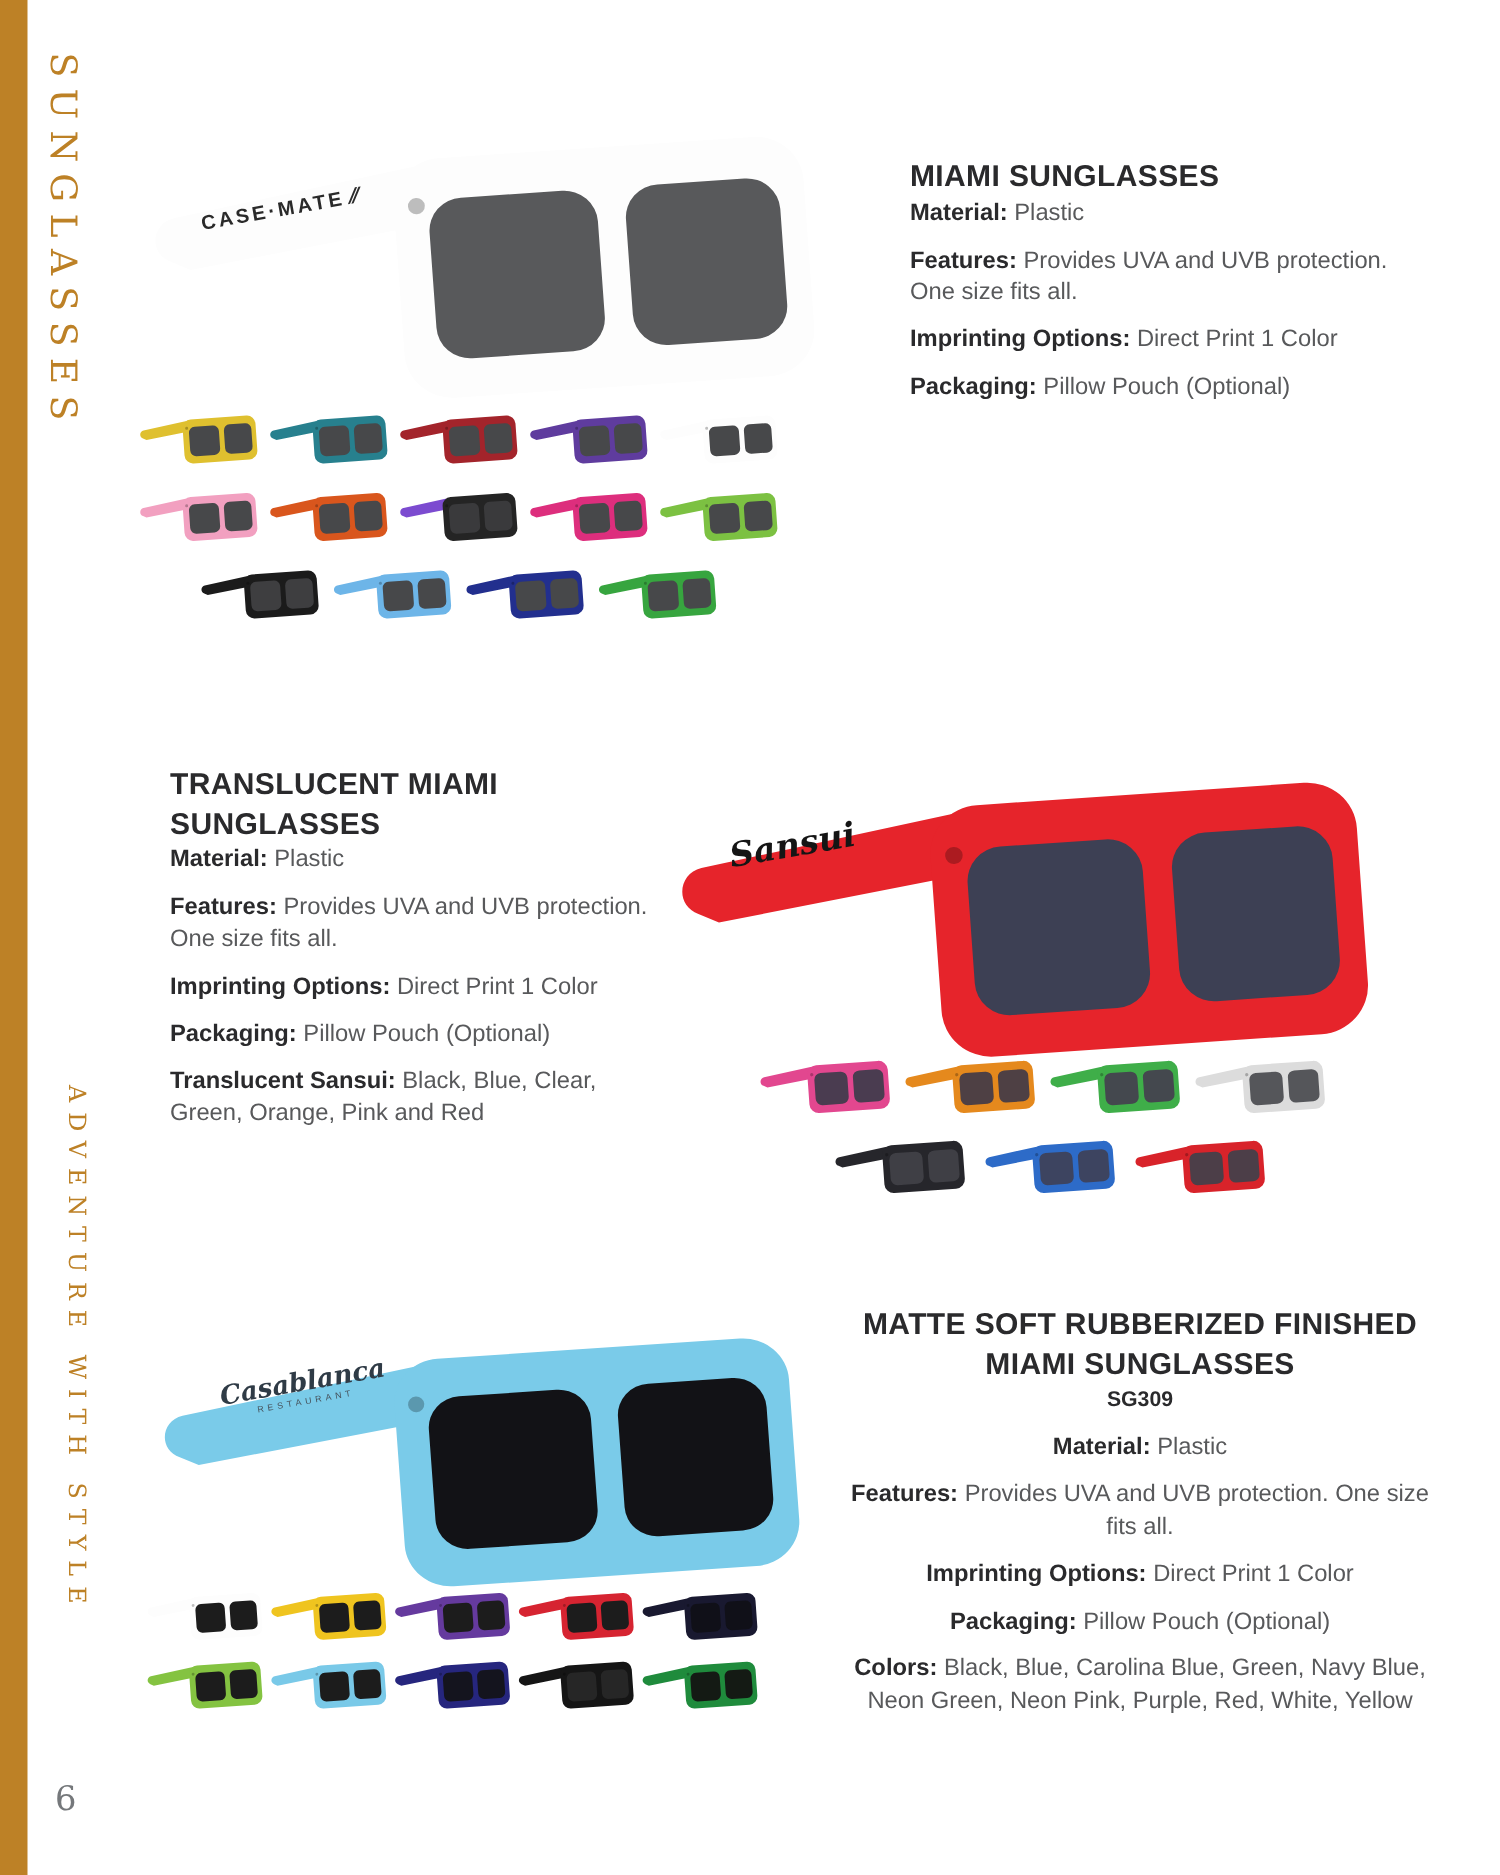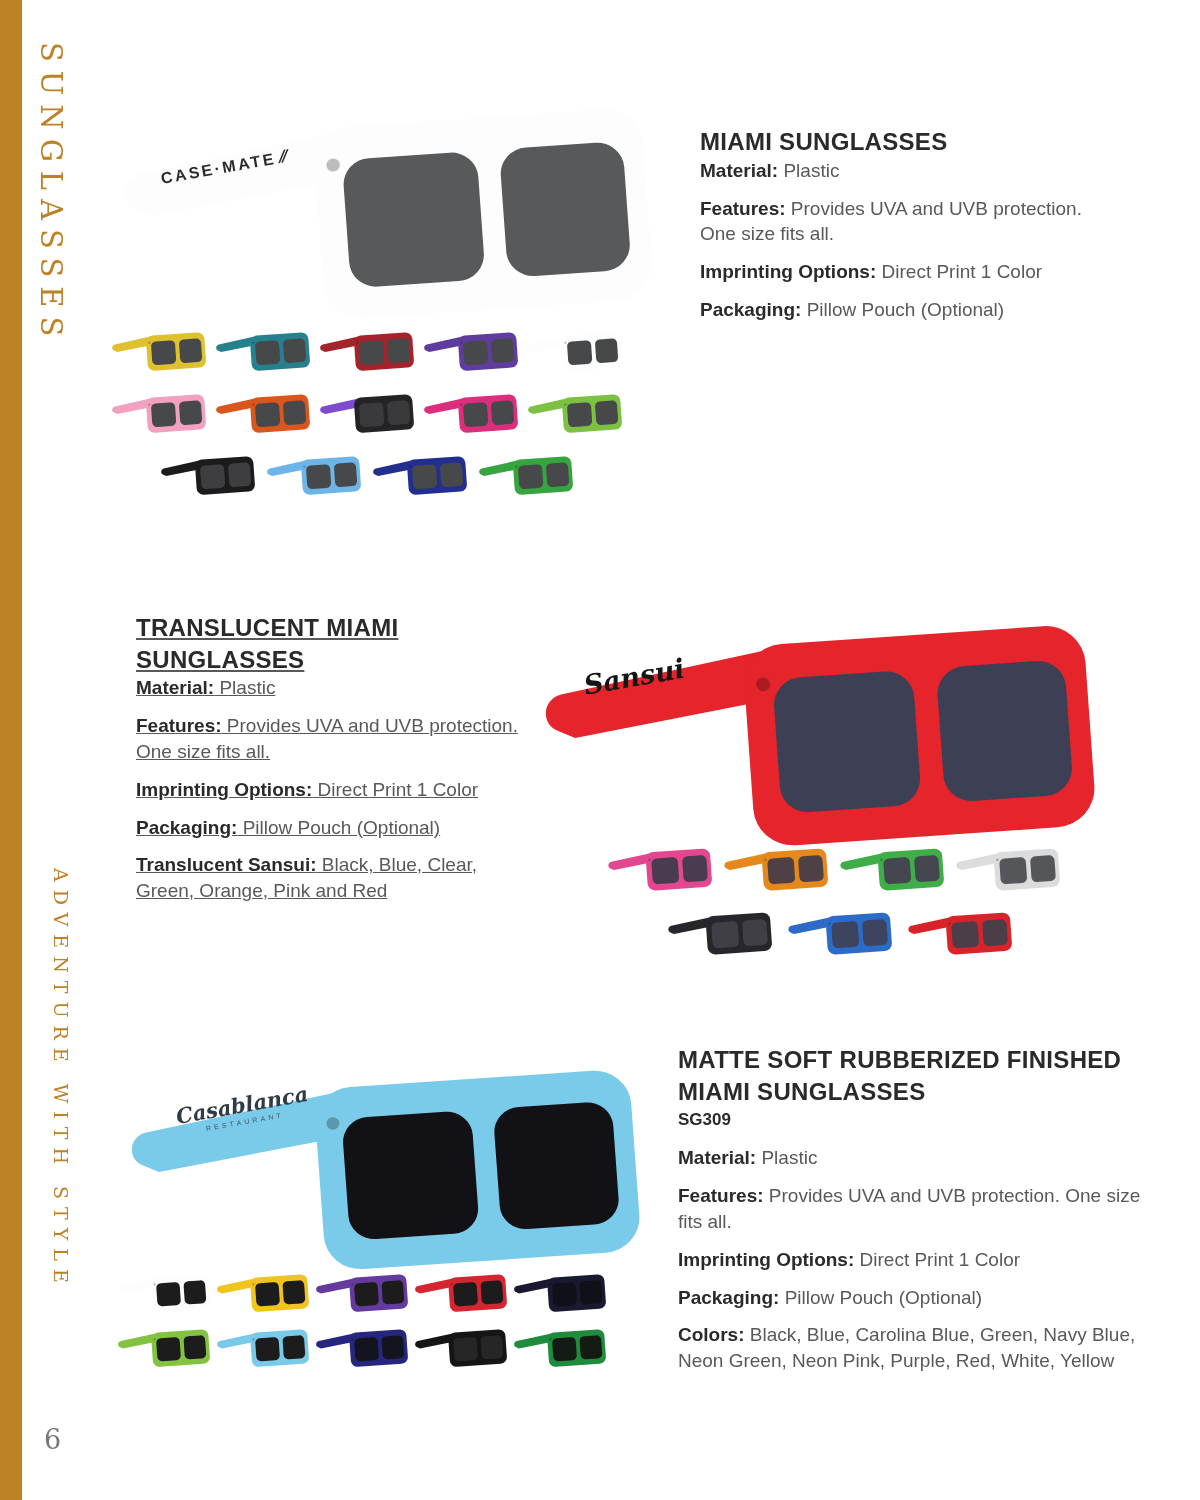--- a/index.html
+++ b/index.html
@@ -12,23 +12,23 @@
   .v-cat{left:34px;top:42px;font-size:29px;letter-spacing:9px;}
   .v-tag{left:50px;top:868px;font-size:19px;letter-spacing:8px;}
   .page-number{position:absolute;left:44px;top:1424px;font-family:"DejaVu Serif",serif;
           font-size:27px;color:#75787B;}
   
   .tb{position:absolute;color:#58595B;}
   .tb h2{margin:0;font-size:24px;line-height:1.32;font-weight:800;color:#2A2A2C;letter-spacing:.3px;}
   .sku{font-size:17px;font-weight:700;color:#2A2A2C;margin:3px 0 15px 0;}
   .spec{margin:0 0 12px 0;font-size:19px;line-height:1.36;color:#58595B;}
   .spec b{color:#2A2A2C;font-weight:700;}
-  .tb1{left:700px;top:126px;width:405px;}
-  .tb2{left:136px;top:612px;width:398px;text-decoration:underline;}
-  .tb3{left:678px;top:1044px;width:468px;}
+  .tb1{left:728px;top:126px;width:405px;}
+  .tb2{left:136px;top:612px;width:398px;}
+  .tb3{left:678px;top:1044px;width:468px;text-align:center;}
   
   .hero{position:absolute;}
   .hero svg{width:100%;height:100%;display:block;overflow:visible;}
   .hero1{left:112px;top:96px;width:540px;height:240px;}
   .hero2{left:533px;top:612px;width:562px;height:252px;}
   .hero3{left:120px;top:1058px;width:520px;height:228px;}
   .sgv{display:block;}
   .sgv svg{width:100%;height:100%;display:block;overflow:visible;}
   .temple{fill:var(--temple,var(--frame,#333));}
   .frame{fill:var(--frame,#333);}

